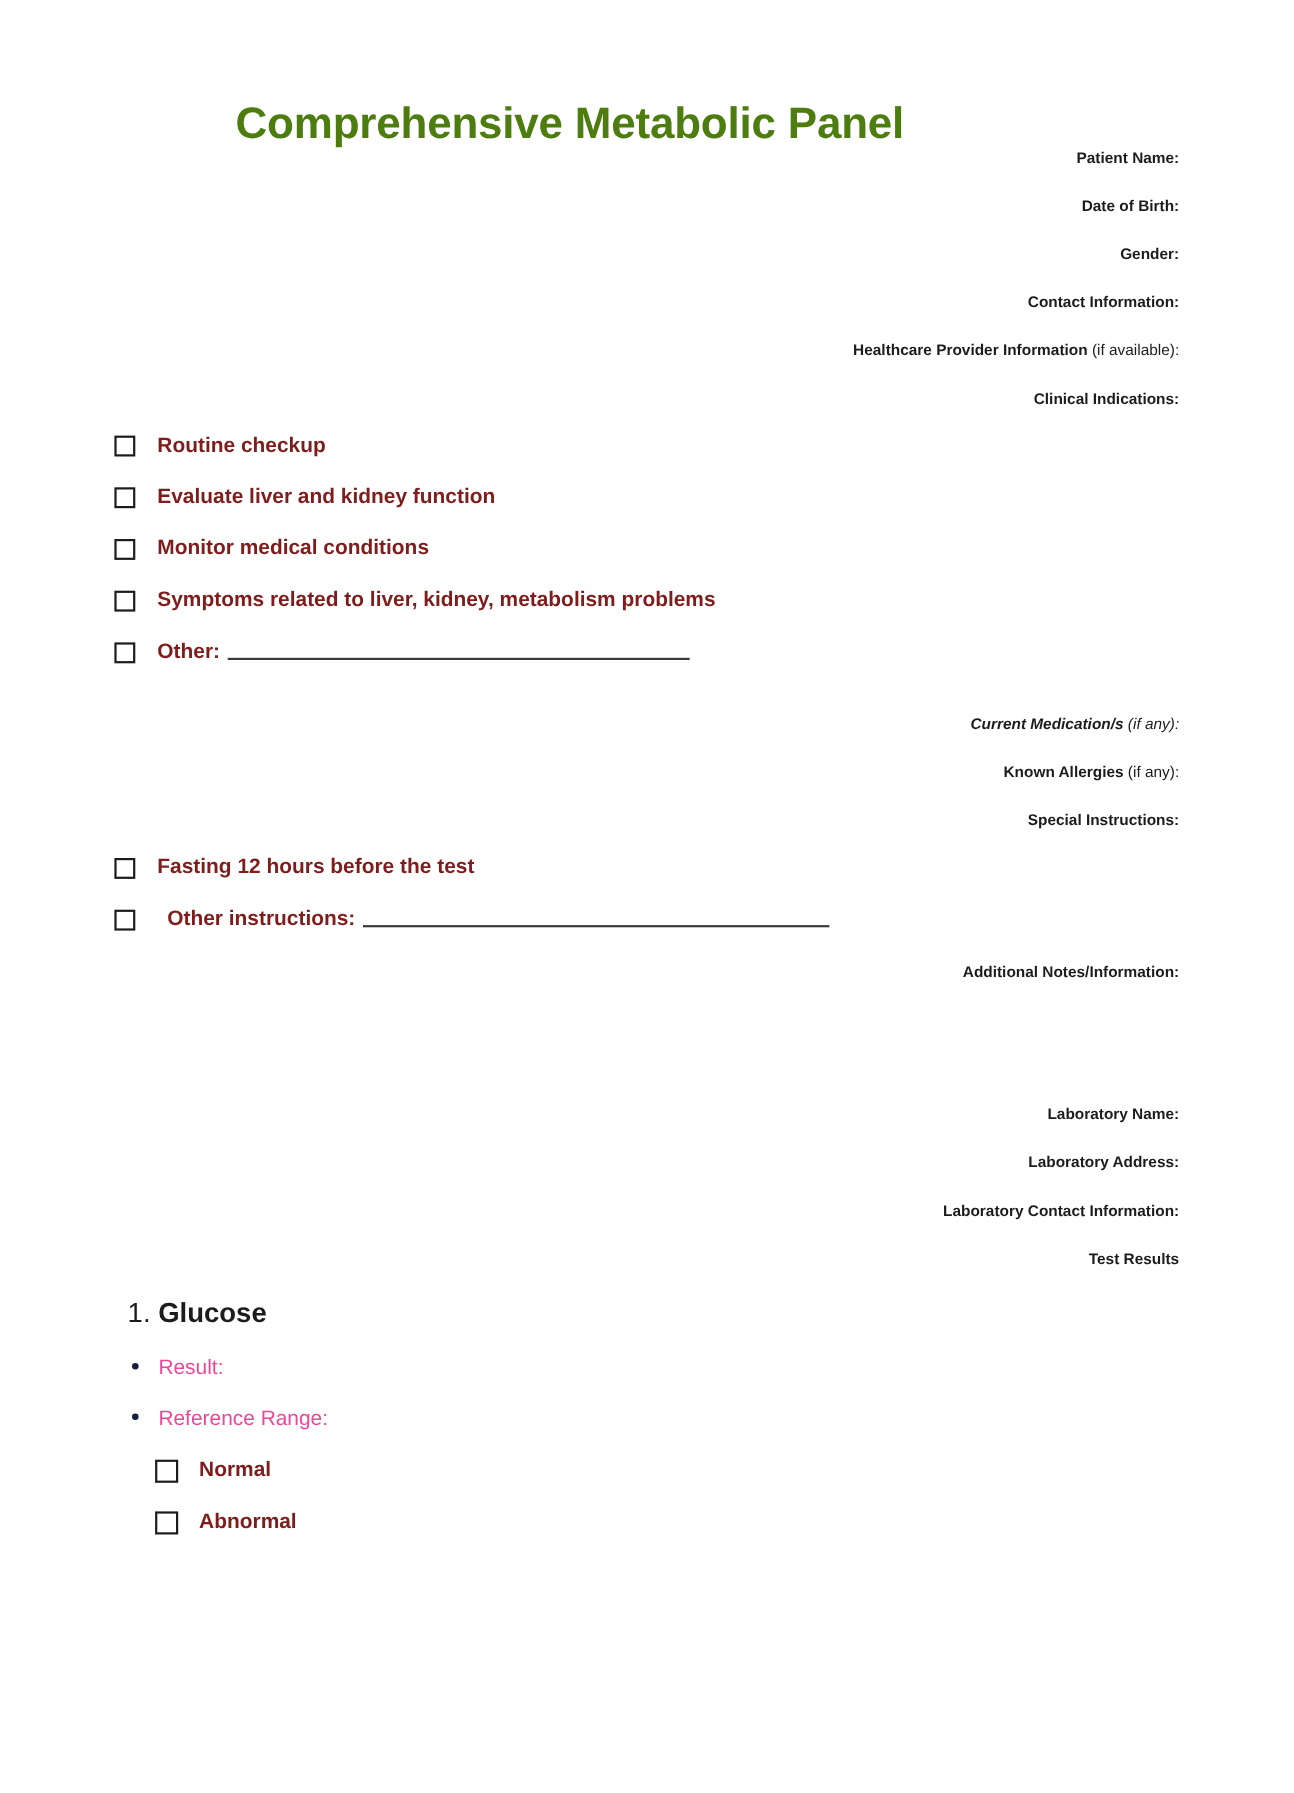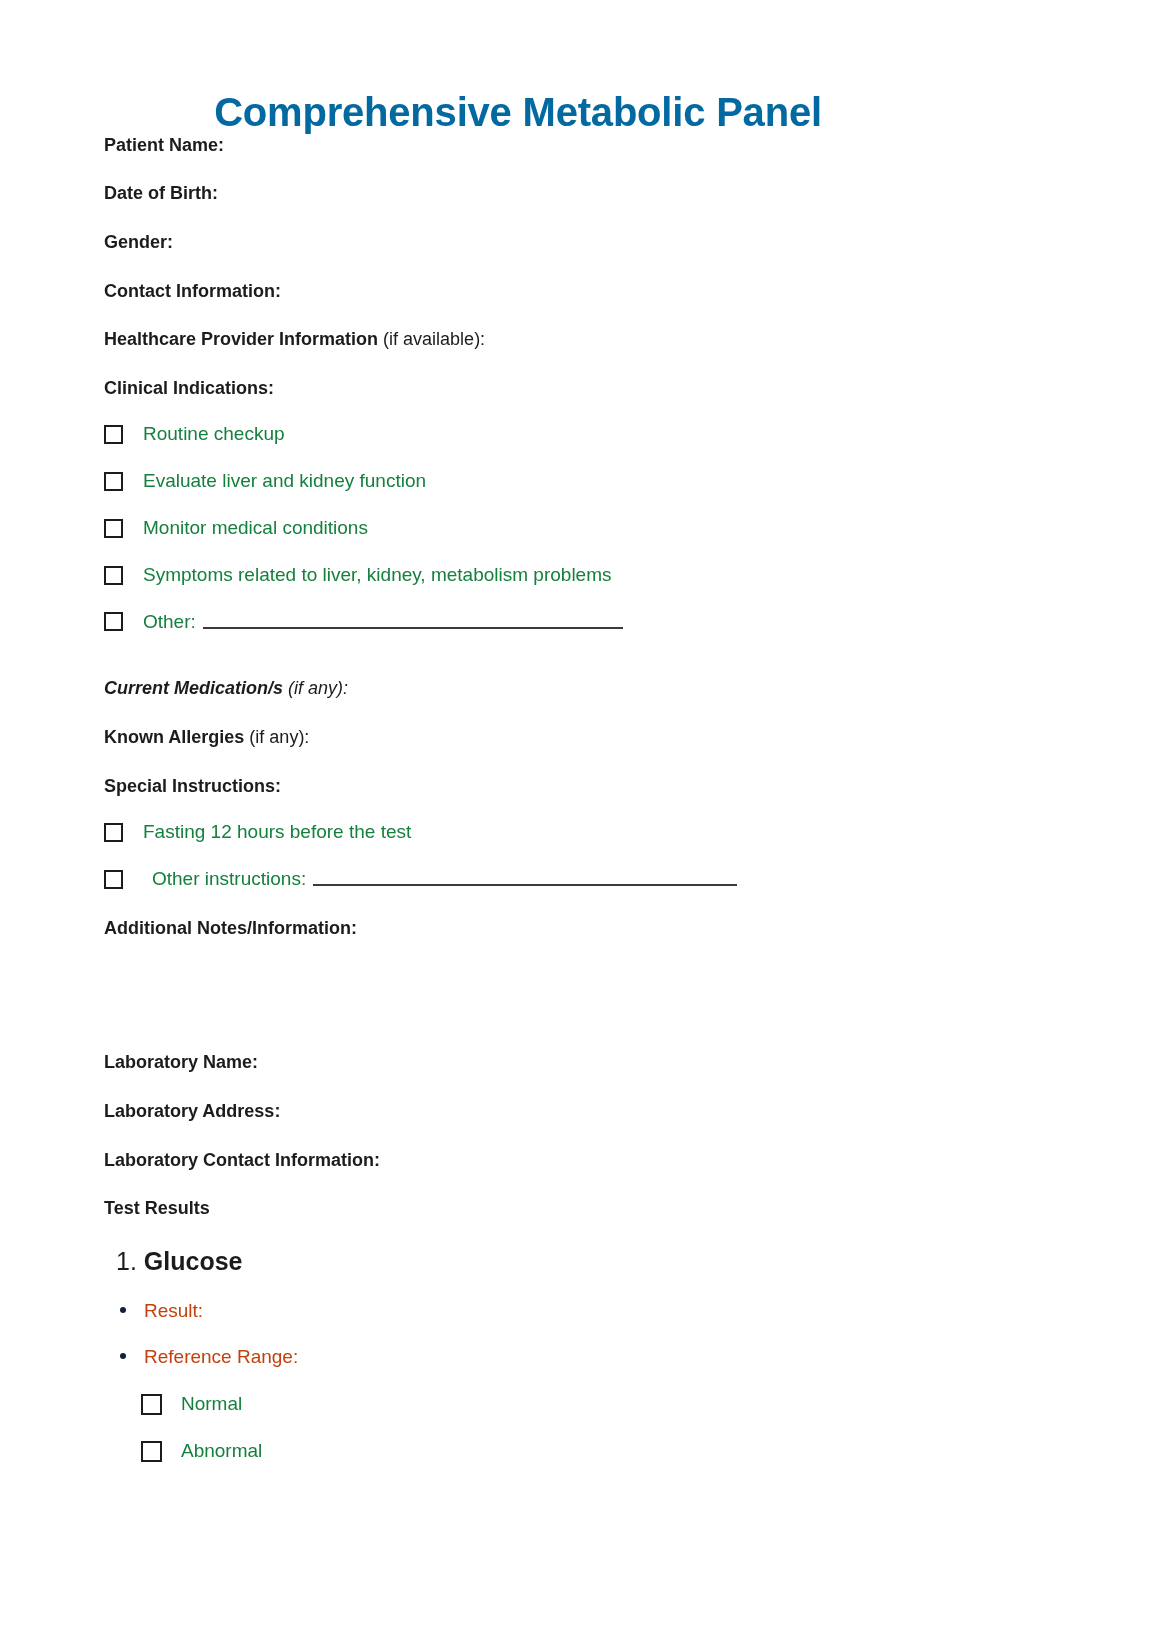--- a/index.html
+++ b/index.html
@@ -28,29 +28,30 @@
 
   
   .doc-title {
     margin: 0;
     padding-top: 90px;
     padding-right: 140px;
     text-align: center;
     font-size: 40px;
     font-weight: bold;
     letter-spacing: -0.2px;
-    color: #0369a1;
+    color: #4d7c0f;
     line-height: 1.12;
   }
 
   
   .field-row {
-    font-size: 18px;
+    font-size: 14px;
     line-height: 1.2;
     margin-top: 27px;
+    text-align: right;
   }
   .field-row:first-of-type { margin-top: 0; }
 
   .lbl-strong {
     font-weight: bold;
     color: #1c1c1c;
   }
   .lbl-normal {
     font-weight: normal;
     color: #1c1c1c;
@@ -77,22 +78,22 @@
     flex: 0 0 auto;
     margin-right: 20px;
   }
   .checkbox.big {
     width: 21px;
     height: 21px;
     margin-right: 19px;
   }
 
   .check-label {
-    font-weight: normal;
-    color: #15803d;
+    font-weight: bold;
+    color: #7f1d1d;
     white-space: nowrap;
   }
   .indent-extra .check-label { margin-left: 9px; text-align: right; }
   .indent-deep { margin-left: 37px; }
 
   
   .fill-line {
     display: inline-block;
     border-bottom: 2px solid #3b3b3b;
     vertical-align: 2px;
@@ -136,21 +137,21 @@
     height: 6px;
     border-radius: 50%;
     background: #15203f;
     flex: 0 0 auto;
     margin-right: 18px;
     position: relative;
     top: -4px;
   }
   .bullet-text {
     font-weight: normal;
-    color: #c2410c;
+    color: #ec4899;
   }
 </style>
 </head>
 <body>
 
 <div class="page">
 
   <h1 class="doc-title">Comprehensive Metabolic Panel</h1>
 
   <div class="field-row">

